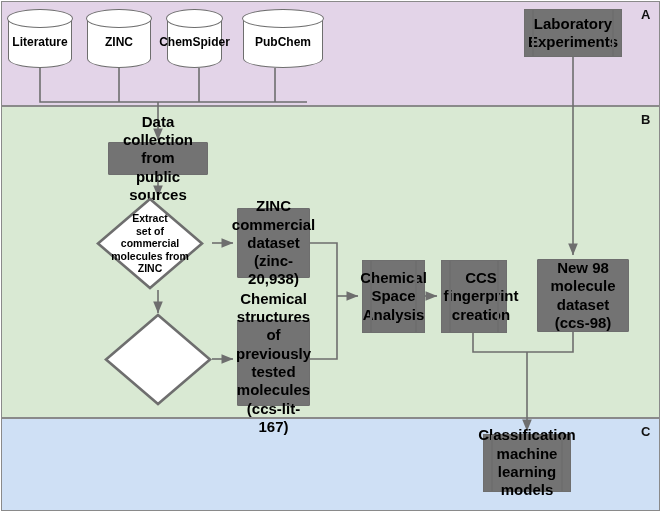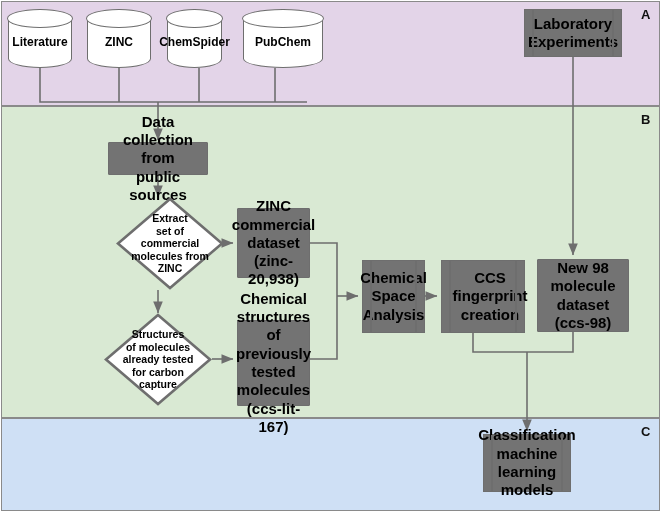--- a/index.html
+++ b/index.html
@@ -188,59 +188,54 @@
     <div class="cap"></div>
     <div class="cyl-label">PubChem</div>
   </div>
 
   <div class="node predef" style="left:524px; top:9px; width:98px; height:48px;">Laboratory
 Experiments</div>
 
   <div class="node rounded" style="left:108px; top:142px; width:100px; height:33px;">Data collection from
 public sources</div>
 
-  <div class="diamond" style="left:116px; top:197px; width:108px; height:93px;justify-content:center;">
+  <div class="diamond" style="left:96px; top:197px; width:108px; height:93px;justify-content:center;">
     <svg class="dshape" viewBox="0 0 108 93" preserveAspectRatio="none">
       <polygon points="54,2 106,46.5 54,91 2,46.5" fill="#ffffff" stroke="#6e6e6e" stroke-width="2.6"></polygon>
     </svg>
     <div class="dtext">Extract
 set of
 commercial
 molecules from
 ZINC</div>
   </div>
 
   <div class="node rounded" style="left:237px; top:208px; width:73px; height:70px;">ZINC
 commercial
 dataset
 (zinc-20,938)</div>
 
   <div class="diamond" style="left:104px; top:313px; width:108px; height:93px;">
     <svg class="dshape" viewBox="0 0 108 93" preserveAspectRatio="none">
       <polygon points="54,2 106,46.5 54,91 2,46.5" fill="#ffffff" stroke="#6e6e6e" stroke-width="2.6"></polygon>
     </svg>
-    <div class="dtext">Structures
-of molecules
-already tested
-for carbon
-capture</div>
   </div>
 
   <div class="node rounded" style="left:237px; top:320px; width:73px; height:86px;">Chemical
 structures of
 previously
 tested
 molecules
 (ccs-lit-167)</div>
 
   <div class="node predef" style="left:362px; top:260px; width:63px; height:73px;">Chemical
 Space
 Analysis</div>
 
-  <div class="node predef" style="left:441px; top:260px; width:84px; height:73px;padding-left:14px;">CCS
+  <div class="node predef" style="left:441px; top:260px; width:66px; height:73px;padding-left:14px;">CCS
 fingerprint
 creation</div>
 
   <div class="node rounded" style="left:537px; top:259px; width:92px; height:73px;">New 98
 molecule
 dataset
 (ccs-98)</div>
 
   <div class="node predef" style="left:483px; top:434px; width:88px; height:58px;">Classification
 machine

